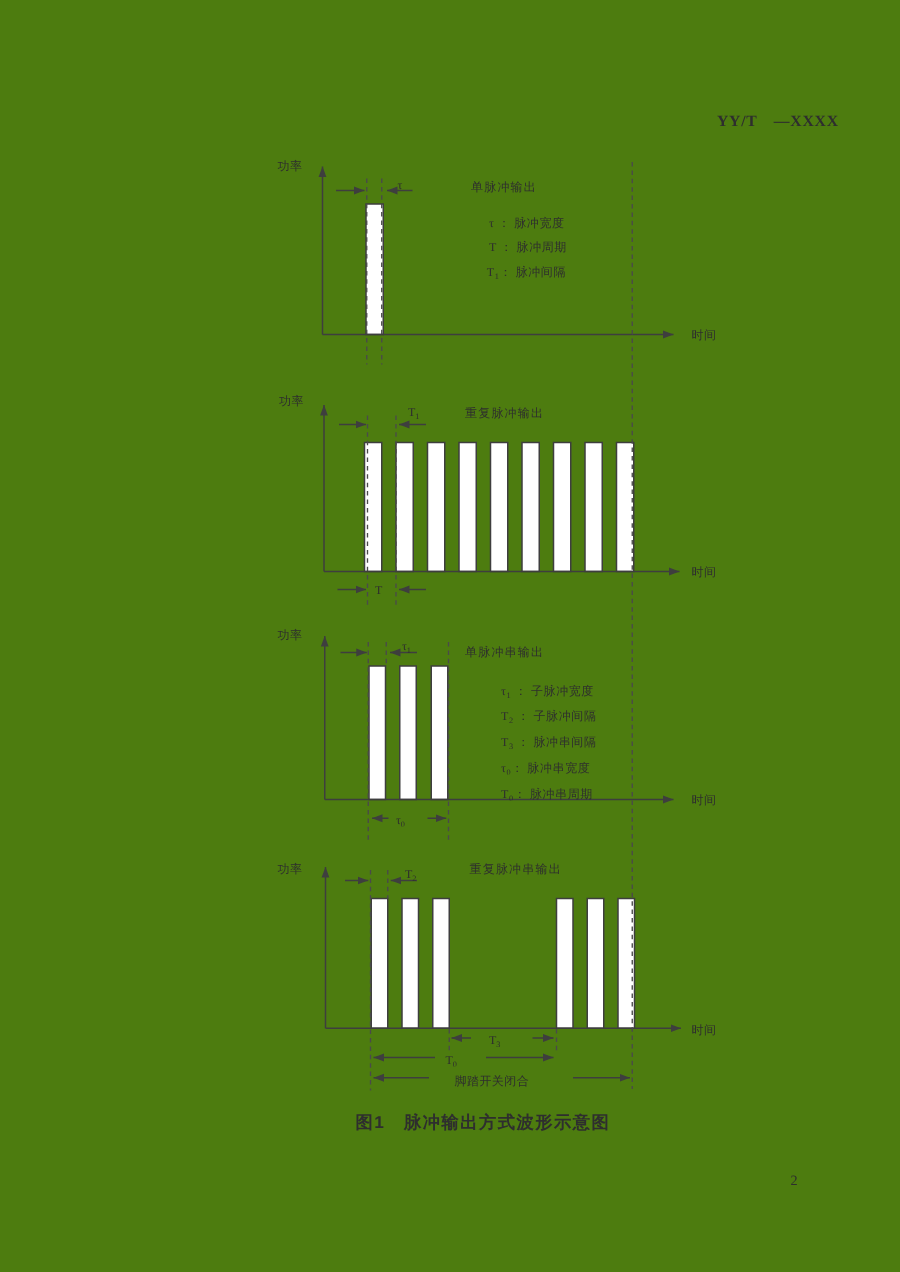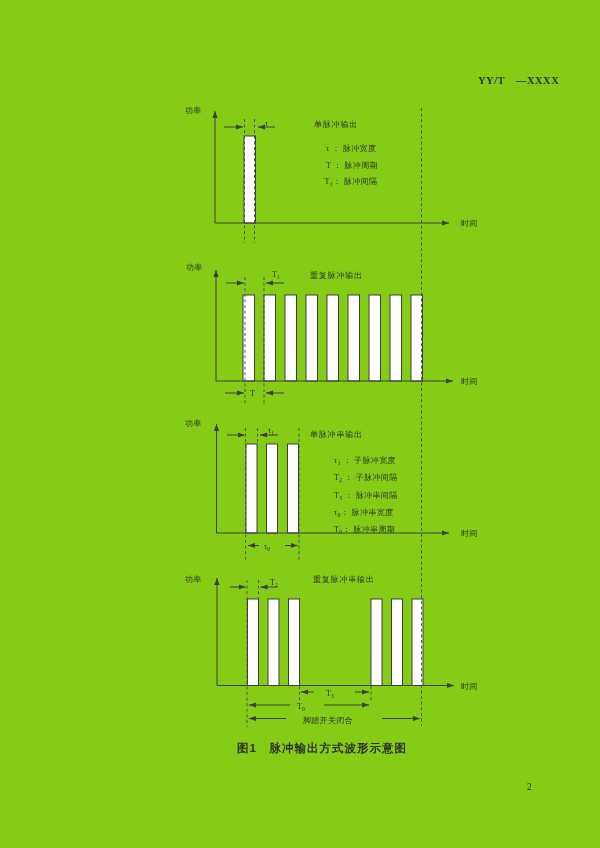--- a/index.html
+++ b/index.html
@@ -1,16 +1,16 @@
 <!DOCTYPE html>
 <html><head>
 <meta charset="utf-8">
 <style>
   html,body{margin:0;padding:0;background:#e9e9e9;}
-  .page{width:600px;height:848px;background:#84cc16;position:relative;margin:0;overflow:hidden;}
+  .page{width:600px;height:848px;background:#4d7c0f;position:relative;margin:0;overflow:hidden;}
   svg{font-family:"Liberation Serif", serif;}
   .ln{stroke:#3e3e3e;stroke-width:1;fill:none;}
   .dash{stroke:#4a4a4a;stroke-width:0.9;fill:none;stroke-dasharray:3,2.6;}
   .pulse{fill:#ffffff;stroke:#3e3e3e;stroke-width:1;}
   text{fill:#2e2e2e;}
   .lab{font-size:8px;letter-spacing:0.3px;}
   .ttl{font-size:8px;letter-spacing:0.8px;}
   .sym{font-size:8px;}
   .leg{font-size:8px;letter-spacing:0.4px;}
   .hdr{font-size:10.5px;font-weight:bold;letter-spacing:0.5px;}

